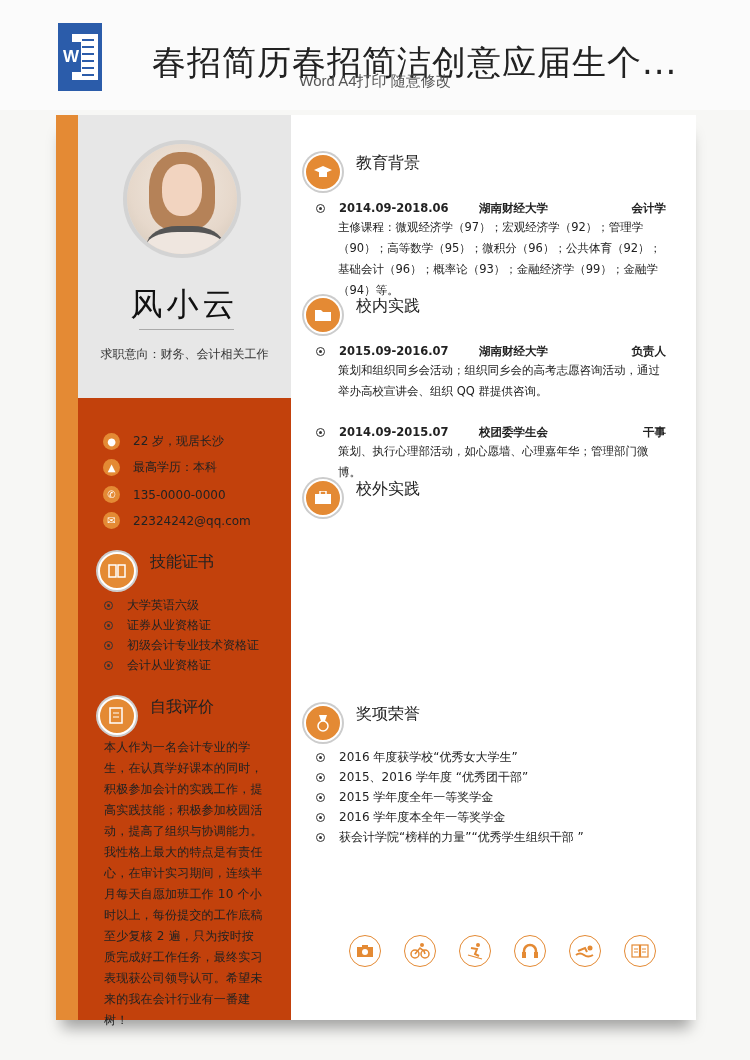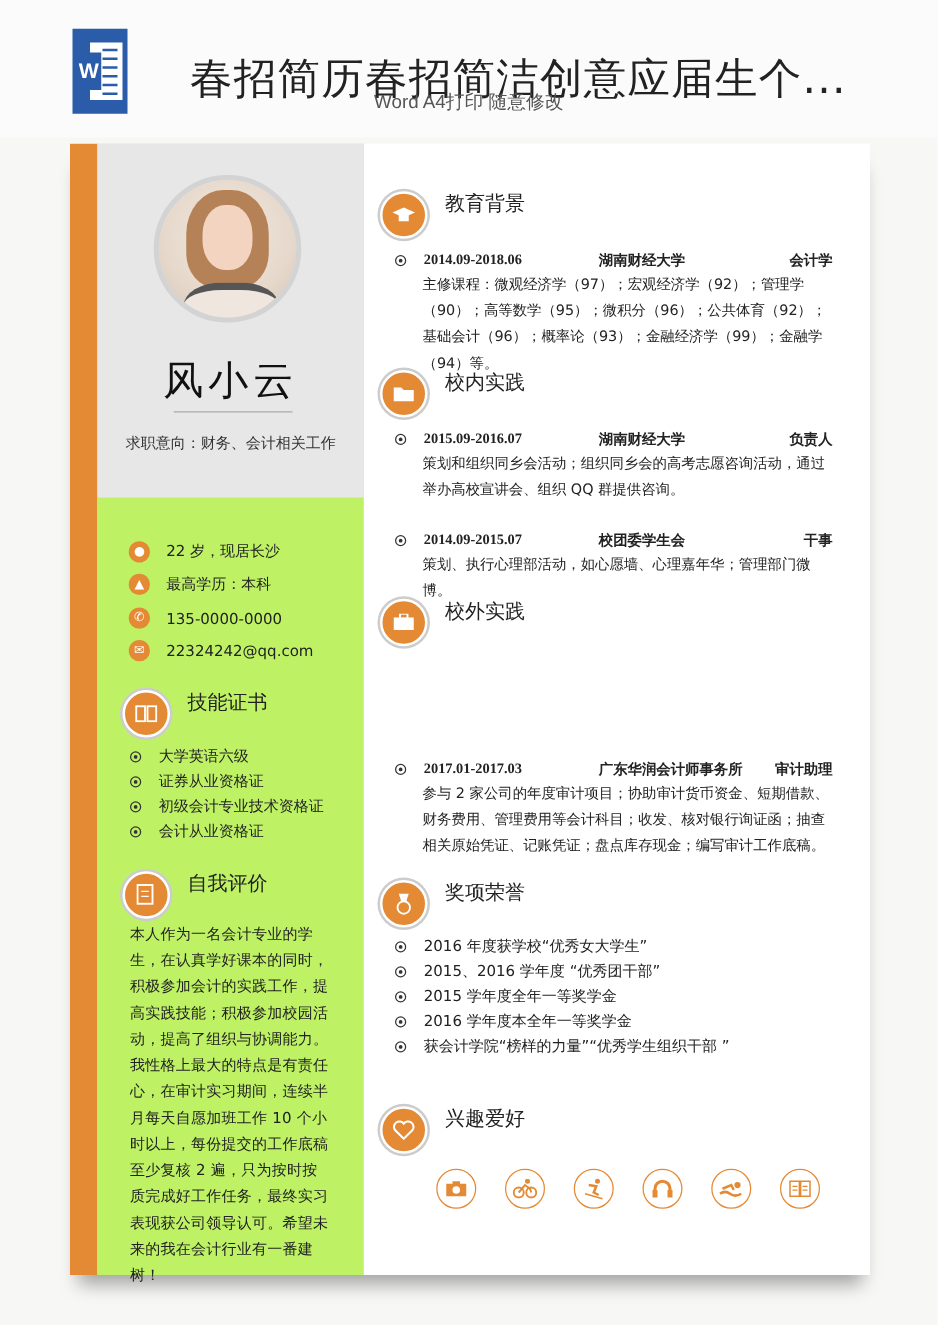--- a/index.html
+++ b/index.html
@@ -6,21 +6,21 @@
   body{width:750px;height:1060px;background:#f7f7f5;position:relative;overflow:hidden;font-family:"DejaVu Sans","Liberation Sans",sans-serif;color:#222;}
   .hdr{position:absolute;left:0;top:0;width:750px;height:110px;background:#fbfbfb;}
   .word-logo{position:absolute;left:58px;top:23px;width:44px;height:68px;background:#2b5caa;}
   .word-logo .pg{position:absolute;left:14px;top:11px;width:26px;height:46px;background:#fff;}
   .word-logo .pg i{display:block;height:2px;background:#2b5caa;margin:5px 4px 0 10px;}
   .word-logo .w{position:absolute;left:3px;top:19px;width:20px;height:30px;background:#2b5caa;color:#fff;font:bold 17px "Liberation Sans",sans-serif;display:flex;align-items:center;justify-content:center;}
   .title{position:absolute;left:152px;top:40px;font-size:34px;color:#222;letter-spacing:1px;white-space:nowrap;}
   .subtitle{position:absolute;left:0;width:750px;text-align:center;top:72px;font-family:Liberation Sans, sans-serif;font-size:15px;color:#555;}
   .page{position:absolute;left:56px;top:115px;width:640px;height:905px;background:#fff;box-shadow:0 14px 14px -6px rgba(0,0,0,.35);}
   .obar{position:absolute;left:0;top:0;width:22px;height:905px;background:#e48a34;}
-  .lcol{position:absolute;left:22px;top:0;width:213px;height:905px;background:#bef264;}
+  .lcol{position:absolute;left:22px;top:0;width:213px;height:905px;background:#c2410c;}
   .ltop{position:absolute;left:0;top:0;width:213px;height:283px;background:#e7e7e7;}
   .avatar{position:absolute;left:45px;top:25px;width:118px;height:118px;border-radius:50%;background:#ddd;border:4px solid #d3d3d3;box-sizing:border-box;overflow:hidden;}
   .avatar .bg{position:absolute;inset:0;background:radial-gradient(circle at 50% 40%,#f1e8df 0,#e6d8cb 60%,#cfc3b5 100%);}
   .avatar .hair{position:absolute;left:22px;top:8px;width:66px;height:78px;border-radius:45% 45% 35% 35%;background:#b58258;}
   .avatar .face{position:absolute;left:35px;top:20px;width:40px;height:52px;border-radius:45%;background:#f2d4c0;}
   .avatar .neck{position:absolute;left:20px;top:82px;width:76px;height:40px;border-radius:40% 40% 0 0;background:#efe6df;border-top:6px solid #555;}
   .name{position:absolute;left:0;width:213px;top:168px;text-align:center;font-size:32px;color:#111;letter-spacing:4px;}
   .nline{position:absolute;left:61px;top:214px;width:95px;height:1px;background:#aaa;}
   .intent{position:absolute;left:0;width:213px;top:231px;text-align:center;font-size:12px;color:#333;}
   .info{position:absolute;left:25px;font-size:12px;color:#222;display:flex;align-items:center;}
@@ -28,21 +28,21 @@
   .sec-icon{width:34px;height:34px;border-radius:50%;background:#e48a34;border:2px solid #fff;box-shadow:0 0 0 2px #ccc;display:flex;align-items:center;justify-content:center;}
   .lsec{position:absolute;left:20px;display:flex;align-items:flex-start;}
   .lsec .t,.rsec .t{font-size:16px;color:#222;margin-left:14px;}
   .blist{position:absolute;left:26px;font-size:12px;color:#222;}
   .blist div{height:20px;line-height:20px;display:flex;align-items:center;}
   .dot{display:inline-block;width:7px;height:7px;border:1.5px solid #333;border-radius:50%;position:relative;margin-right:14px;flex:none;}
   .dot:after{content:"";position:absolute;left:2px;top:2px;width:3px;height:3px;background:#333;border-radius:50%;}
   .eval{position:absolute;left:26px;top:622px;width:160px;font-size:12px;line-height:21px;color:#222;letter-spacing:.2px;}
   .rsec{position:absolute;left:248px;display:flex;align-items:flex-start;}
   .entry{position:absolute;left:260px;width:350px;font-size:11.5px;color:#222;}
-  .entry .h{display:flex;align-items:center;font-weight:bold;height:18px;font-family:Liberation Serif, serif;}
+  .entry .h{display:flex;align-items:center;font-weight:bold;height:18px;}
   .entry .h .d{width:140px;}
   .entry .h .o{flex:1;text-align:left;}
   .entry .h .r{text-align:right;}
   .entry .b{margin-left:22px;line-height:21px;}
   .hob{position:absolute;top:820px;width:30px;height:30px;border:1.5px solid #e48a34;border-radius:50%;display:flex;align-items:center;justify-content:center;color:#e48a34;font-size:16px;}
 </style>
 </head>
 <body>
 
 <div class="hdr">
@@ -183,29 +183,20 @@
 
   <div class="rsec" style="top:364px">
     <div class="sec-icon">
         <svg width="18" height="14">
           <rect x="1" y="3" width="16" height="10" fill="#fff"></rect>
           <rect x="6" y="0" width="6" height="4" fill="none" stroke="#fff" stroke-width="1.5"></rect>
         </svg>
       </div>
     <span class="t">校外实践</span>
   </div>
-  <div class="entry" style="top:491px">
-    <div class="h">
-        <span class="dot"></span>
-        <span class="d">2017.01-2017.03</span>
-        <span class="o">广东华润会计师事务所</span>
-        <span class="r">审计助理</span>
-      </div>
-    <div class="b">参与 2 家公司的年度审计项目；协助审计货币资金、短期借款、财务费用、管理费用等会计科目；收发、核对银行询证函；抽查相关原始凭证、记账凭证；盘点库存现金；编写审计工作底稿。</div>
-  </div>
 
   <div class="rsec" style="top:589px">
     <div class="sec-icon">
         <svg width="16" height="18">
           <path d="M4 1h8l-2 6H6z" fill="#fff"></path>
           <circle cx="8" cy="12" r="5" fill="none" stroke="#fff" stroke-width="1.5"></circle>
         </svg>
       </div>
     <span class="t">奖项荣誉</span>
   </div>
@@ -225,28 +216,20 @@
     <div>
         <span class="dot"></span>
         <span>2016 学年度本全年一等奖学金</span>
       </div>
     <div>
         <span class="dot"></span>
         <span>获会计学院“榜样的力量”“优秀学生组织干部 ”</span>
       </div>
   </div>
 
-  <div class="rsec" style="top:770px">
-    <div class="sec-icon">
-        <svg width="18" height="16">
-          <path d="M9 15 L2 8 A4 4 0 0 1 9 3 A4 4 0 0 1 16 8 Z" fill="none" stroke="#fff" stroke-width="1.6"></path>
-        </svg>
-      </div>
-    <span class="t">兴趣爱好</span>
-  </div>
   <div class="hob" style="left:293px">
       <svg width="18" height="14">
         <rect x="1" y="3" width="16" height="10" fill="#e48a34"></rect>
         <rect x="6" y="1" width="6" height="3" fill="#e48a34"></rect>
         <circle cx="9" cy="8" r="3" fill="#fff"></circle>
       </svg>
     </div>
   <div class="hob" style="left:348px">
       <svg width="20" height="16">
         <circle cx="5" cy="11" r="4" fill="none" stroke="#e48a34" stroke-width="1.5"></circle>

